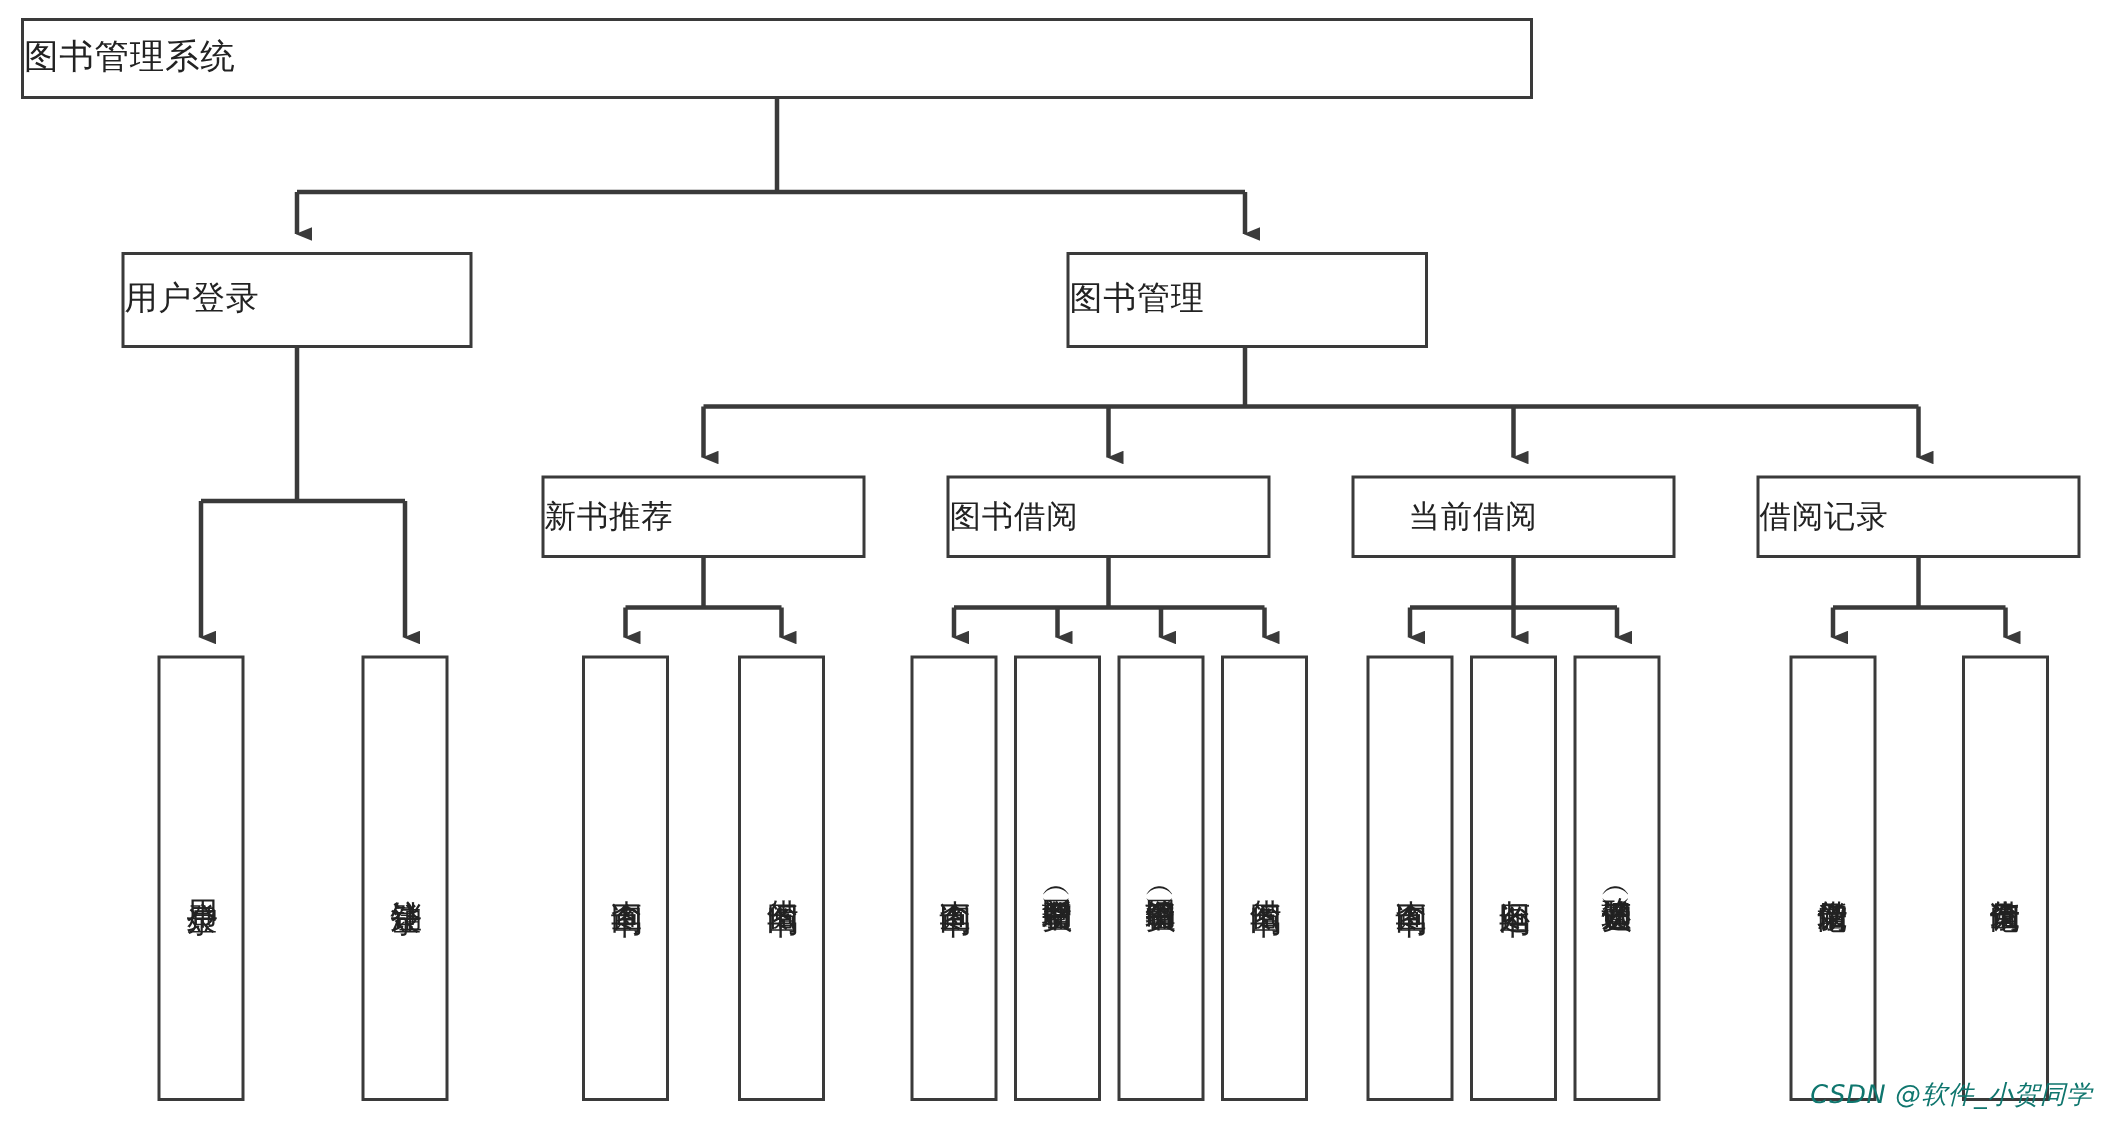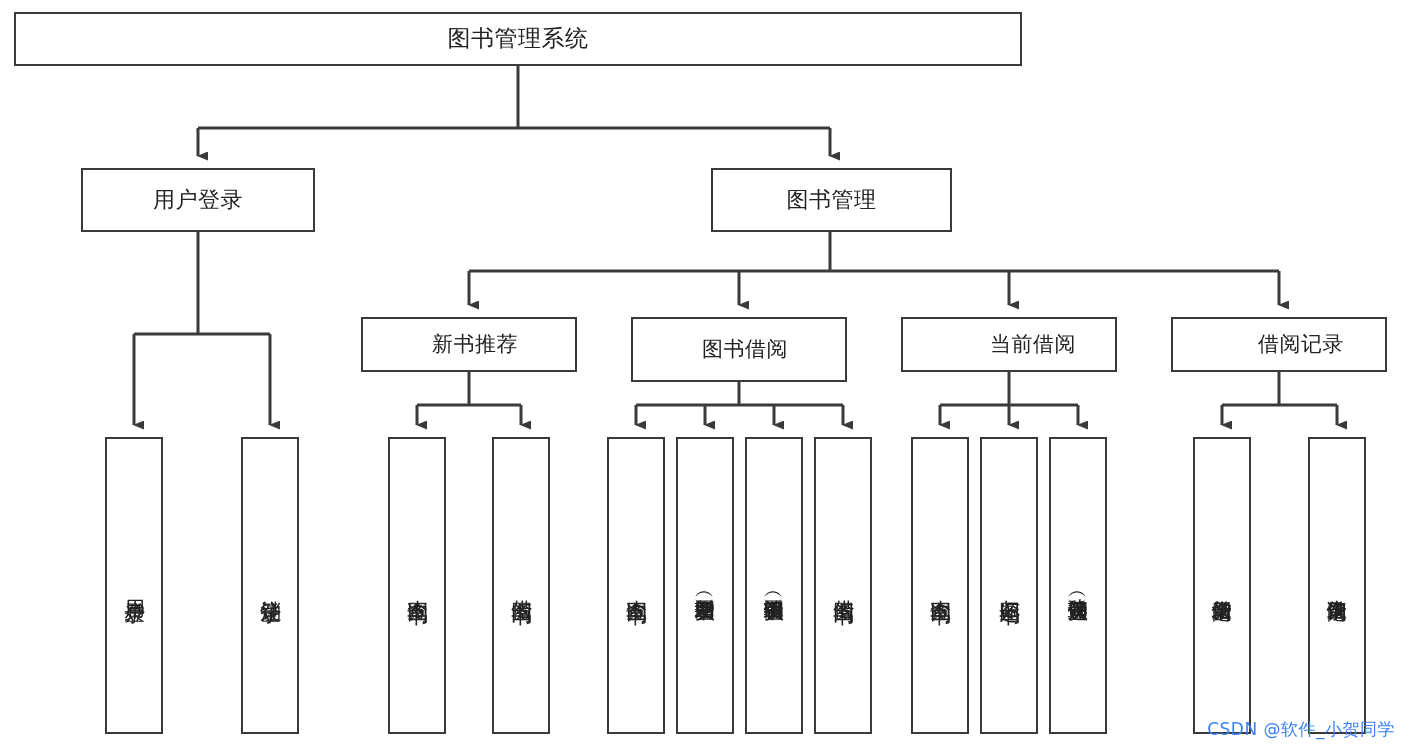--- a/index.html
+++ b/index.html
@@ -25,42 +25,40 @@
     width: 1405px;
     height: 747px;
   }
   .node {
     position: absolute;
     box-sizing: border-box;
     border: 2.5px solid #3a3a3a;
     background: #ffffff;
     display: flex;
     align-items: center;
-    justify-content: center;
     color: #222222;
   }
   .node-label {
     display: block;
     text-align: center;
     line-height: 1.12;
     letter-spacing: 0.5px;
     white-space: nowrap;
   }
   .node.root {
     border-width: 2.5px;
   }
   .node.root .node-label {
     font-size: 23px;
   }
   .node.level2 .node-label {
     font-size: 22px;
   }
   .node.level3 .node-label {
     font-size: 21px;
-    margin-left: 12px;
   }
   .node.leaf {
     align-items: center;
     justify-content: center;
     padding: 4px 0;
   }
   .node.leaf .node-label {
     writing-mode: vertical-rl;
     text-orientation: upright;
     font-size: 21px;
@@ -71,24 +69,25 @@
   .node.leaf.tall-text .node-label {
     font-size: 20px;
     line-height: 1.22;
     letter-spacing: 0.5px;
   }
   #watermark {
     position: absolute;
     right: 10px;
     bottom: 6px;
     font-size: 17px;
-    color: #3b82f6;
+    color: #0f766e;
     white-space: nowrap;
     letter-spacing: 0.5px;
     pointer-events: none;
+    font-style: italic;
   }
 </style>
 </head>
 <body>
 
 <div id="diagram-canvas">
 
   <svg id="diagram-svg" viewBox="0 0 1405 747" xmlns="http://www.w3.org/2000/svg">
     <defs>
       <marker id="arrowhead" markerWidth="9" markerHeight="11" refX="4.5" refY="10" orient="auto" markerUnits="userSpaceOnUse">
@@ -146,27 +145,27 @@
   <div class="node level2" style="left:81px; top:168px; width:234px; height:64px;">
     <span class="node-label">用户登录</span>
   </div>
   <div class="node level2" style="left:711px; top:168px; width:241px; height:64px;">
     <span class="node-label">图书管理</span>
   </div>
 
   <div class="node level3" style="left:361px; top:317px; width:216px; height:55px;">
     <span class="node-label">新书推荐</span>
   </div>
-  <div class="node level3" style="left:631px; top:317px; width:216px; height:65px;">
+  <div class="node level3" style="left:631px; top:317px; width:216px; height:55px;">
     <span class="node-label">图书借阅</span>
   </div>
   <div class="node level3" style="left:901px; top:317px; width:216px; height:55px;padding-left:36px;">
     <span class="node-label">当前借阅</span>
   </div>
-  <div class="node level3" style="left:1171px; top:317px; width:216px; height:55px;padding-left:32px;">
+  <div class="node level3" style="left:1171px; top:317px; width:216px; height:55px;">
     <span class="node-label">借阅记录</span>
   </div>
 
   <div class="node leaf" style="left:105px; top:437px; width:58px; height:297px;">
     <span class="node-label">用户登录</span>
   </div>
   <div class="node leaf" style="left:241px; top:437px; width:58px; height:297px;">
     <span class="node-label">注销登录</span>
   </div>
 

